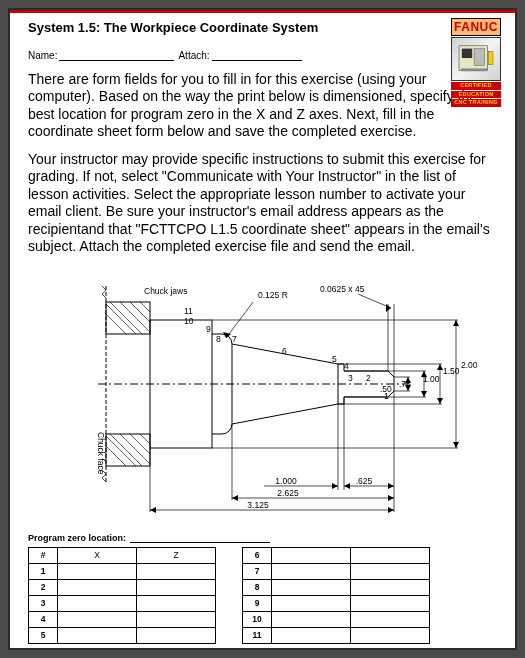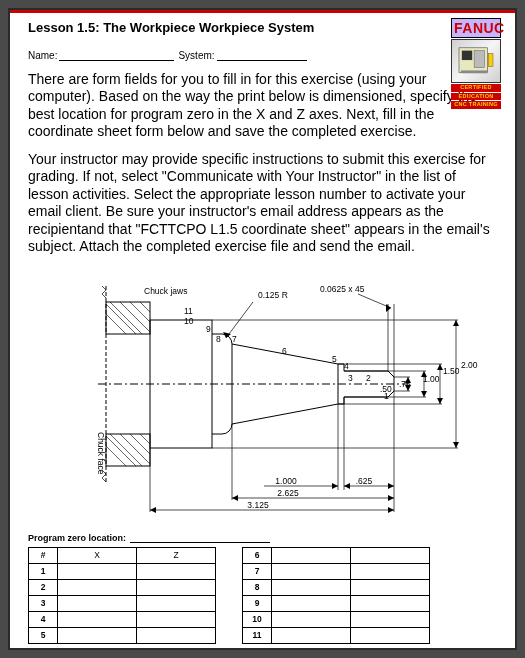--- a/index.html
+++ b/index.html
@@ -1,21 +1,21 @@
 <!DOCTYPE html>
 <html><head>
 <meta charset="utf-8">
 <style>
   html,body{margin:0;padding:0;background:#4a4a4a;font-family:Arial,Helvetica,sans-serif;}
   .page{width:505px;height:638px;margin:10px;background:#fff;position:relative;font-size:9px;color:#000;}
   .redstrip{position:absolute;top:0;left:0;right:0;height:3px;background:#c00;}
   .content{padding:10px 18px 18px 18px;}
   .title{font-size:13px;font-weight:bold;line-height:1.3;}
   .logo{position:absolute;top:8px;right:14px;width:50px;text-align:center;}
-  .logo .brand{background:#c4b5fd;color:#c00;font-weight:bold;font-size:14px;padding:1px 2px;border:1px solid #000;letter-spacing:0.5px;}
+  .logo .brand{background:#fdba74;color:#c00;font-weight:bold;font-size:12px;padding:1px 2px;border:1px solid #000;letter-spacing:0.5px;}
   .logo .pic{width:48px;height:42px;border:1px solid #333;margin-top:1px;background:
      linear-gradient(135deg,#d0d0d0 0%,#f5f5f5 50%,#d0d0d0 100%);
      display:flex;align-items:center;justify-content:center;}
   .logo .pic svg{width:38px;height:34px;}
   .logo .cert{background:#c00;color:#ffcc00;font-size:5.5px;font-weight:bold;padding:1px 0;margin-top:1px;letter-spacing:0.3px;line-height:1;}
   .hdrfields{margin-top:12px;display:flex;gap:4px;font-size:10px;}
   .hdrfields .f{display:flex;align-items:end;}
   .hdrfields .lab{padding-right:2px;}
   .hdrfields .line{border-bottom:1px solid #000;height:11px;}
   .para{margin-top:10px;font-size:14px;line-height:1.25;}
@@ -48,29 +48,29 @@
         <rect x="4" y="28" width="28" height="3" fill="#888"></rect>
         <rect x="33" y="10" width="5" height="14" fill="#ffcc00" stroke="#555" stroke-width="0.5"></rect>
       </svg>
     </div>
     <div class="cert">CERTIFIED</div>
     <div class="cert">EDUCATION</div>
     <div class="cert">CNC TRAINING</div>
   </div>
 
   <div class="content">
-    <div class="title">Lesson 1.5: The Workpiece Workpiece System</div>
+    <div class="title">System 1.5: The Workpiece Coordinate System</div>
 
     <div class="hdrfields">
       <div class="f">
           <span class="lab">Name:</span>
           <span class="line" style="width:115px"></span>
         </div>
       <div class="f">
-          <span class="lab">System:</span>
+          <span class="lab">Attach:</span>
           <span class="line" style="width:90px"></span>
         </div>
     </div>
 
     <div class="para">There are form fields for you to fill in for this exercise (using your computer). Based on the way the print below is dimensioned, specify the best location for program zero in the X and Z axes. Next, fill in the coordinate sheet form below and save the completed exercise.</div>
     <div class="para">Your instructor may provide specific instructions to submit this exercise for grading. If not, select "Communicate with Your Instructor" in the list of lesson activities. Select the appropriate lesson number to activate your email client. Be sure your instructor's email address appears as the recipientand that "FCTTCPO L1.5 coordinate sheet" appears in the email's subject. Attach the completed exercise file and send the email.</div>
 
     <div class="drawing">
       <svg viewBox="0 0 430 260" width="430" height="260">
         <g stroke="#000" stroke-width="1" fill="none">

